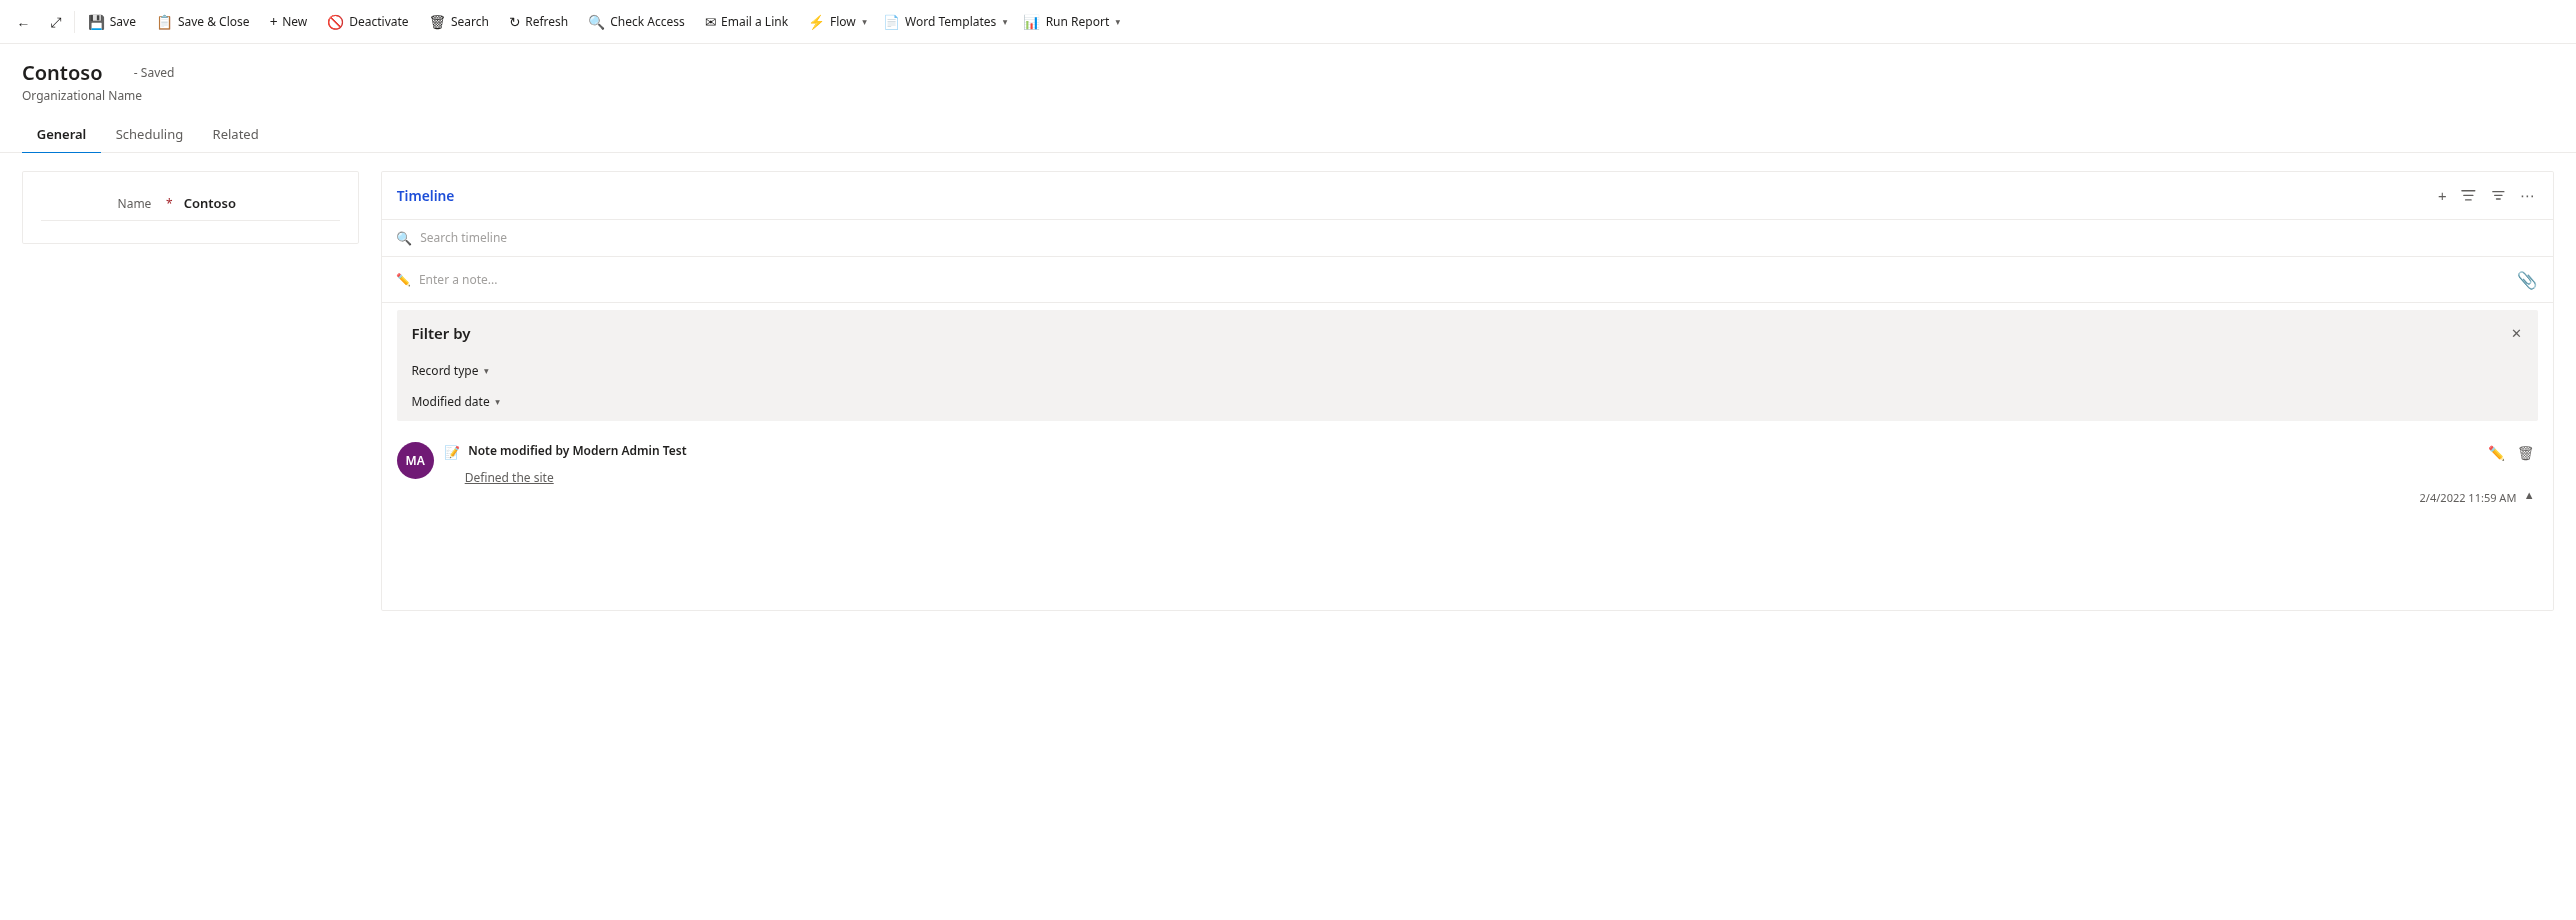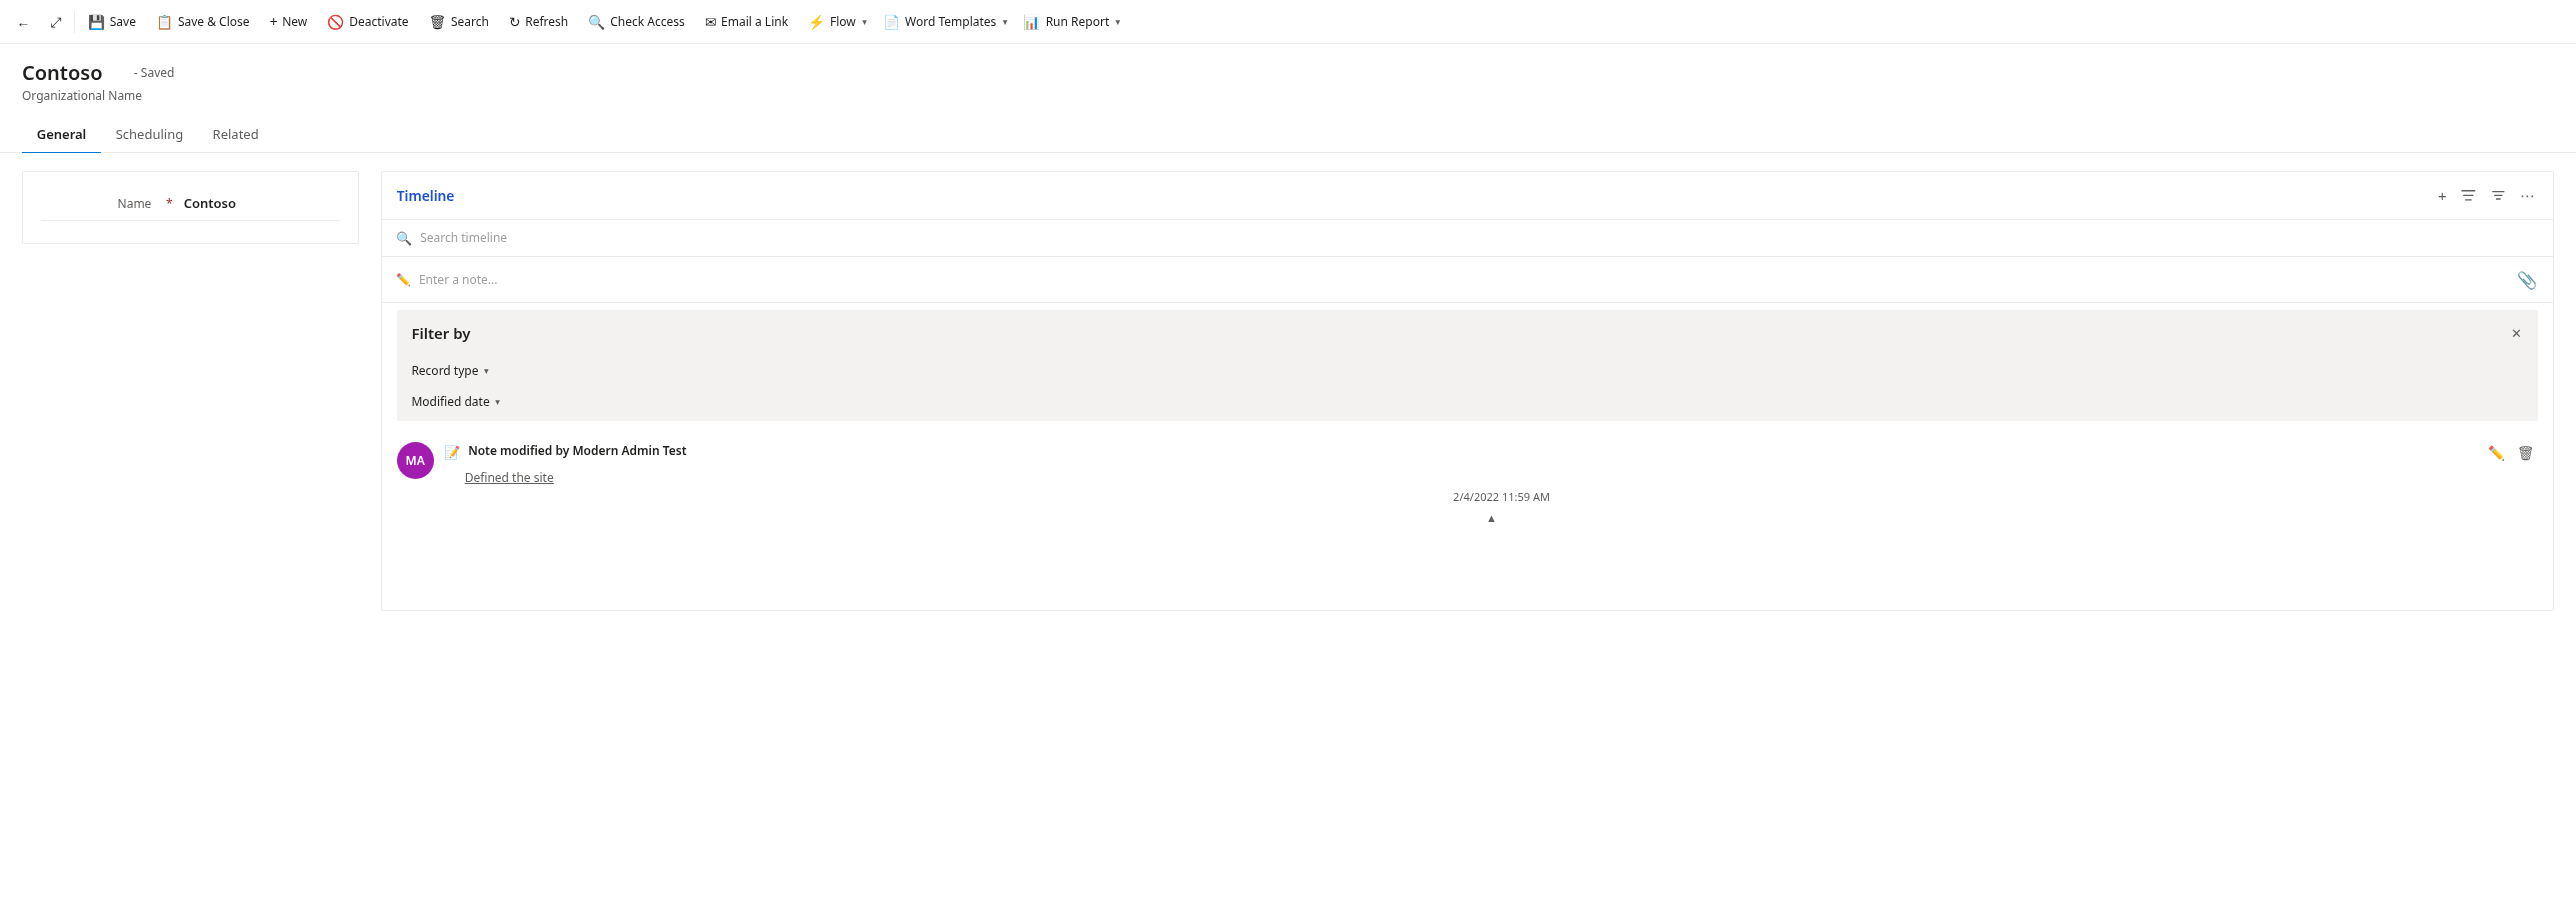--- a/index.html
+++ b/index.html
@@ -247,21 +247,21 @@
     .timeline-entry {
       display: flex;
       align-items: flex-start;
       gap: 11px;
       padding: 13px 14.7px;
     }
     .avatar {
       width: 37px;
       height: 37px;
       border-radius: 50%;
-      background: #a21caf;
+      background: #701a75;
       color: #fff;
       display: flex;
       align-items: center;
       justify-content: center;
       font-size: 12px;
       font-weight: 600;
       flex-shrink: 0;
     }
     .entry-content {
       flex: 1;
@@ -307,21 +307,20 @@
       padding: 3.7px;
       font-size: 13.8px;
       color: #605e5c;
       border-radius: 1.8px;
     }
     .entry-footer {
       display: flex;
       justify-content: flex-end;
       align-items: center;
       gap: 3.7px;
-      flex-direction: column;
     }
   </style>
 </head>
 <body>
 
 <div class="toolbar">
   <button class="toolbar-btn">
     <span class="icon">←</span>
   </button>
   <button class="toolbar-btn">

